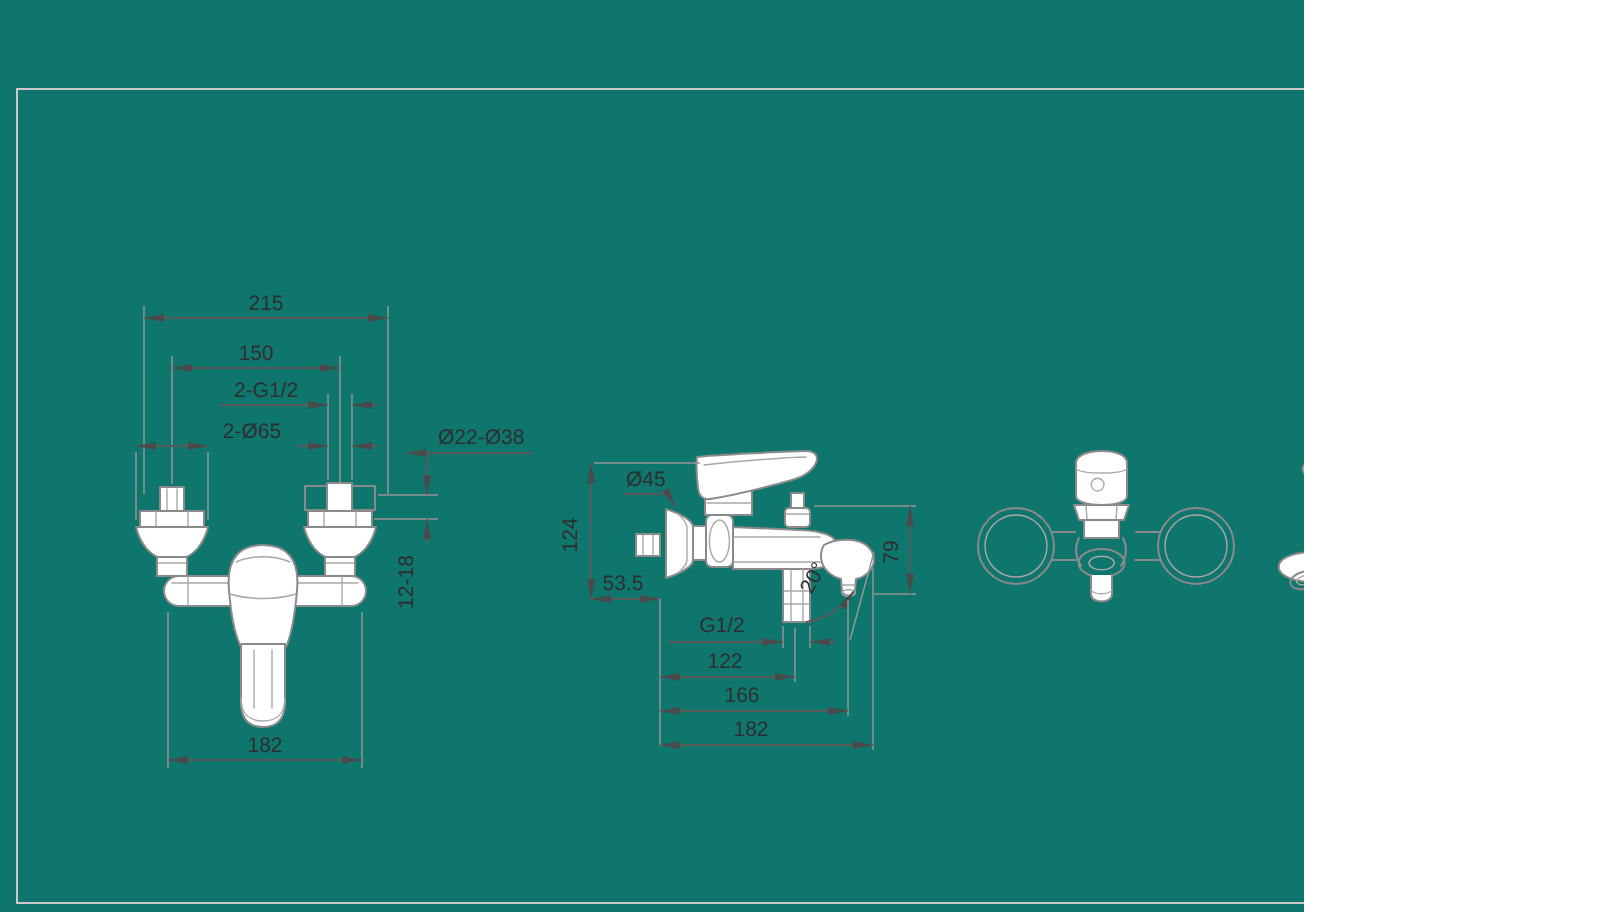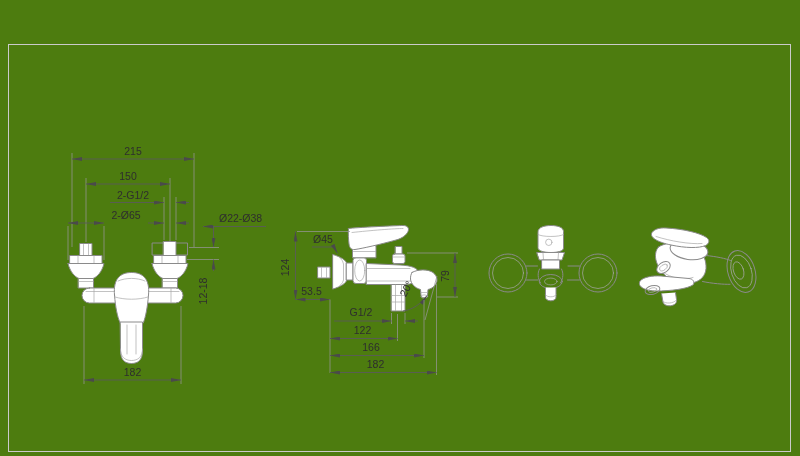--- a/index.html
+++ b/index.html
@@ -1,16 +1,16 @@
 <!DOCTYPE html>
 <html><head>
 <meta charset="utf-8">
 <style>
   html,body{margin:0;padding:0;background:#fff;}
-  .canvas{position:relative;width:800px;height:456px;background:#4d7c0f;overflow:hidden;
+  .canvas{position:relative;width:652px;height:456px;background:#0f766e;overflow:hidden;
           font-family:"Liberation Sans", sans-serif;}
   svg{display:block}
   .part{stroke:#8a8a8a;stroke-width:1;fill:none;stroke-linejoin:round;stroke-linecap:round}
   .partf{stroke:#8a8a8a;stroke-width:1;fill:#ffffff;stroke-linejoin:round;stroke-linecap:round}
   .inner{stroke:#a8a8a8;stroke-width:.7;fill:none;stroke-linecap:round}
   .dim{stroke:#5a5a5a;stroke-width:.9;fill:none}
   .ext{stroke:#969696;stroke-width:.75;fill:none}
   .frame{stroke:#cbcbcb;stroke-width:1;fill:none}
   text{font-family:"Liberation Sans",sans-serif;font-size:10.5px;fill:#2e2e2e}
   .tm{text-anchor:middle}

